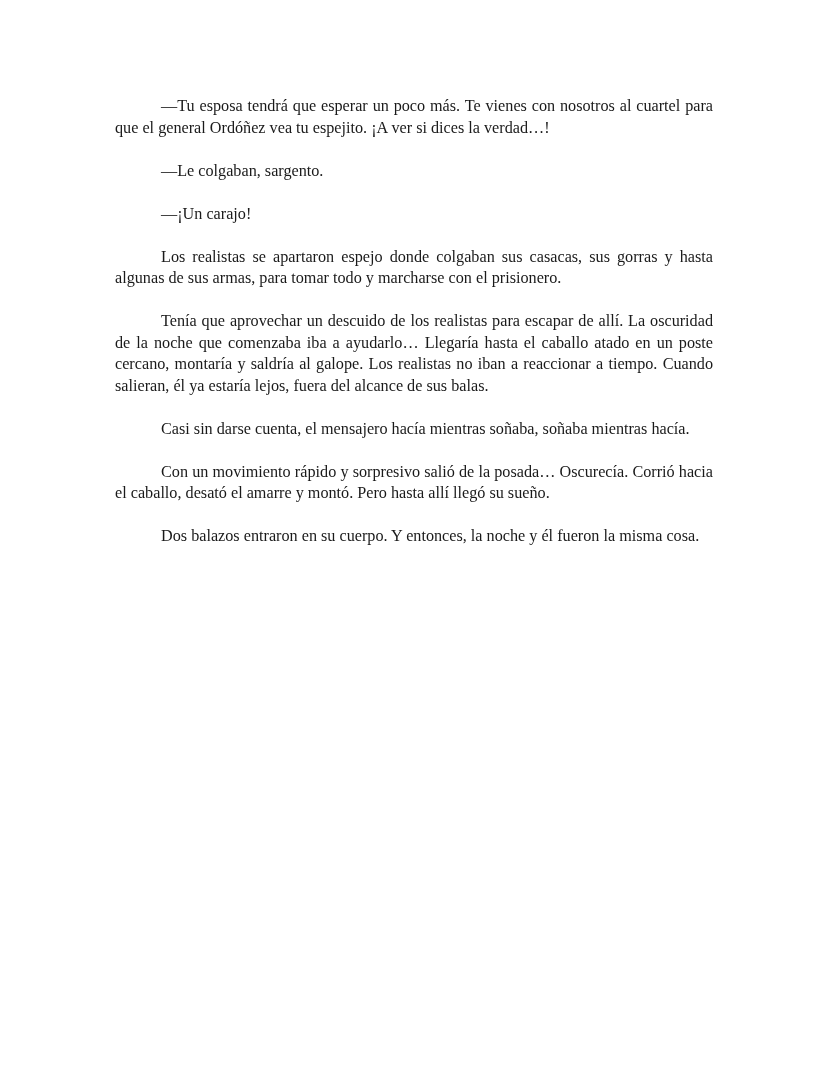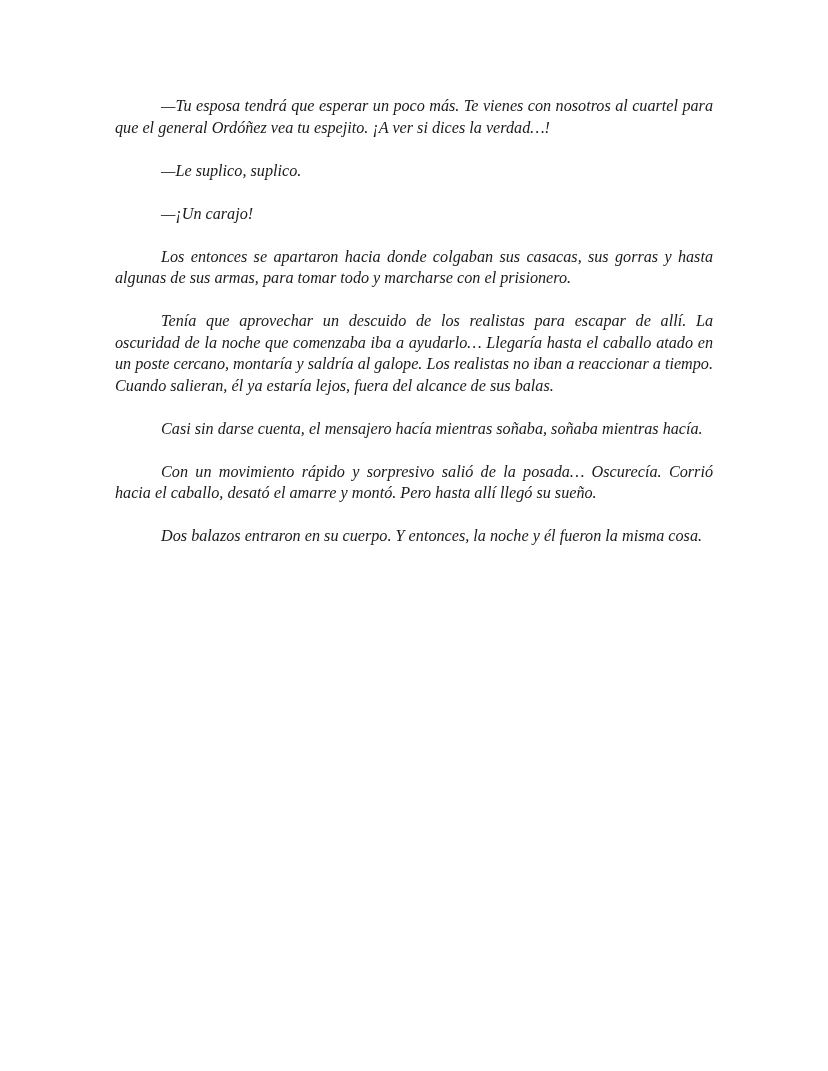--- a/index.html
+++ b/index.html
@@ -21,29 +21,28 @@
       font-family: "Liberation Serif", "DejaVu Serif", serif;
       font-size: 16.2px;
       line-height: 21.5px;
       color: #1a1a1a;
     }
     .para {
       margin: 0 0 21.5px 0;
       text-indent: 46px;
       text-align: justify;
       hyphens: none;
-      font-style: italic;
     }
     .para:last-child { margin-bottom: 0; }
   </style>
 </head>
 <body>
 
 <div class="page">
   <p class="para">—Tu esposa tendrá que esperar un poco más. Te vienes con nosotros al cuartel para que el general Ordóñez vea tu espejito. ¡A ver si dices la verdad…!</p>
-  <p class="para">—Le suplico, suplico.</p>
+  <p class="para">—Le colgaban, sargento.</p>
   <p class="para">—¡Un carajo!</p>
-  <p class="para">Los entonces se apartaron hacia donde colgaban sus casacas, sus gorras y hasta algunas de sus armas, para tomar todo y marcharse con el prisionero.</p>
+  <p class="para">Los realistas se apartaron espejo donde colgaban sus casacas, sus gorras y hasta algunas de sus armas, para tomar todo y marcharse con el prisionero.</p>
   <p class="para">Tenía que aprovechar un descuido de los realistas para escapar de allí. La oscuridad de la noche que comenzaba iba a ayudarlo… Llegaría hasta el caballo atado en un poste cercano, montaría y saldría al galope. Los realistas no iban a reaccionar a tiempo. Cuando salieran, él ya estaría lejos, fuera del alcance de sus balas.</p>
   <p class="para">Casi sin darse cuenta, el mensajero hacía mientras soñaba, soñaba mientras hacía.</p>
   <p class="para">Con un movimiento rápido y sorpresivo salió de la posada… Oscurecía. Corrió hacia el caballo, desató el amarre y montó. Pero hasta allí llegó su sueño.</p>
   <p class="para">Dos balazos entraron en su cuerpo. Y entonces, la noche y él fueron la misma cosa.</p>
 </div>
 
 </body></html>

